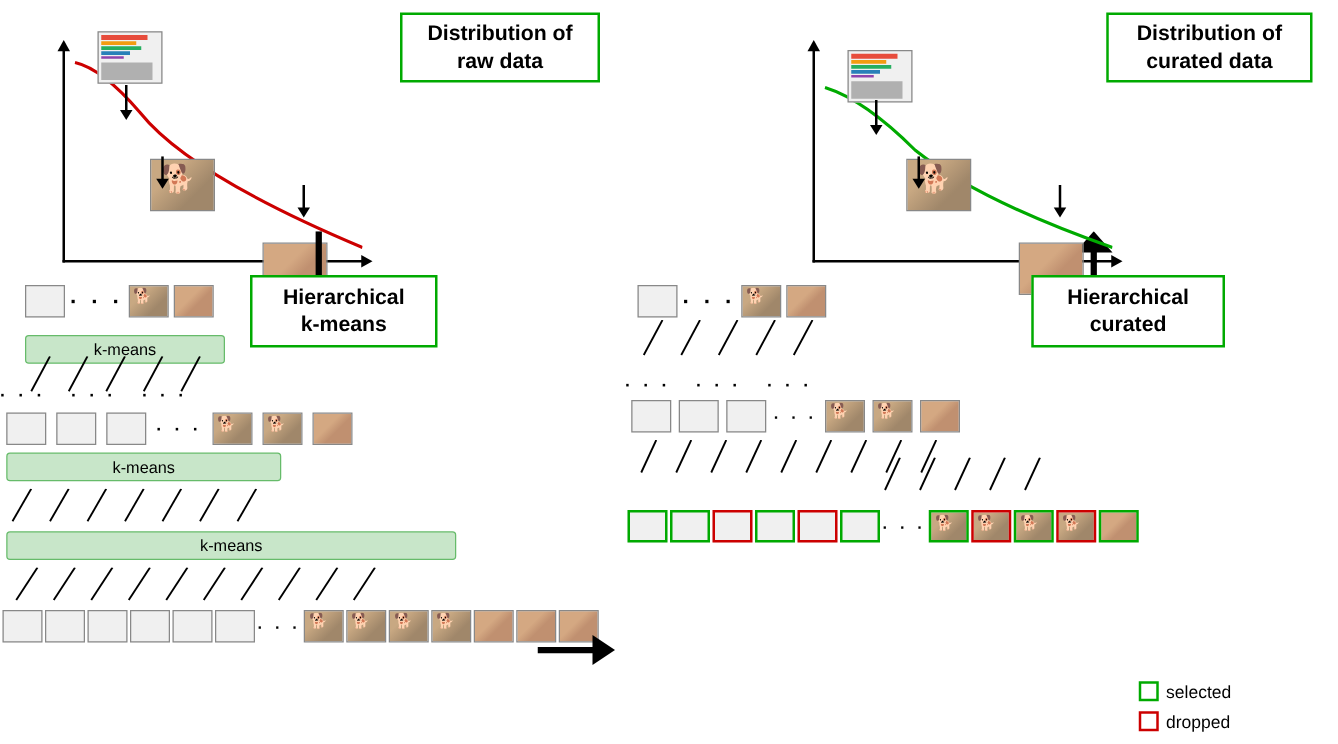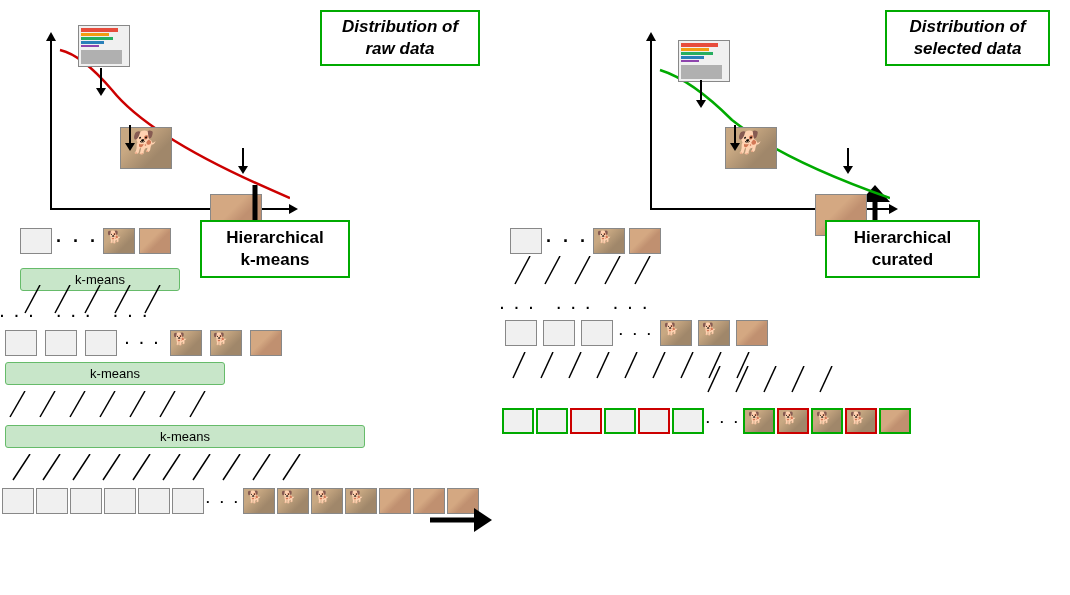--- a/index.html
+++ b/index.html
@@ -26,21 +26,20 @@
       width: 100%;
       height: 220px;
       position: relative;
     }
 
     .graph-container {
       position: relative;
       width: 460px;
       height: 210px;
       margin-top: 10px;
-      font-style: italic;
     }
 
     .graph-left {
       margin-left: 20px;
     }
 
     .graph-right {
       margin-left: auto;
       margin-right: 20px;
     }
@@ -316,21 +315,21 @@
       <svg width="40" height="55">
         <polygon points="5,17 35,17 20,0" fill="black"></polygon>
         <line x1="20" y1="15" x2="20" y2="55" stroke="black" stroke-width="5"></line>
       </svg>
     </div>
 
     <div class="graph-container graph-right" style="margin-left:auto; margin-right:20px; width:430px;">
 
       <div class="graph-label" style="top:0; right:0; width:165px;">
         <span>Distribution of</span><br>
-        <span>selected data</span>
+        <span>curated data</span>
       </div>
 
       <div class="graph-axes">
         <div class="axis-x"></div>
         <div class="axis-y"></div>
 
         <svg class="curve-svg" viewBox="0 0 238 168" preserveAspectRatio="none">
           <path d="M 8,30 Q 40,40 80,80 Q 130,120 238,158" stroke="#00aa00" stroke-width="2.5" fill="none"></path>
         </svg>
 
@@ -537,16 +536,26 @@
           <span class="dots" style="font-size:13px;">· · ·</span>
 
           <div class="sthumb sthumb-dog sthumb-selected"></div>
           <div class="sthumb sthumb-dog sthumb-dropped"></div>
           <div class="sthumb sthumb-dog sthumb-selected"></div>
           <div class="sthumb sthumb-dog sthumb-dropped"></div>
           <div class="sthumb sthumb-hand sthumb-selected"></div>
         </div>
       </div>
 
+      <div class="legend-box" style="right:5px; bottom:10px;">
+        <div class="legend-item">
+          <div class="legend-square legend-square-green"></div>
+          <span>selected</span>
+        </div>
+        <div class="legend-item">
+          <div class="legend-square legend-square-red"></div>
+          <span>dropped</span>
+        </div>
+      </div>
     </div>
 
   </div>
 </div>
 
 </body></html>

